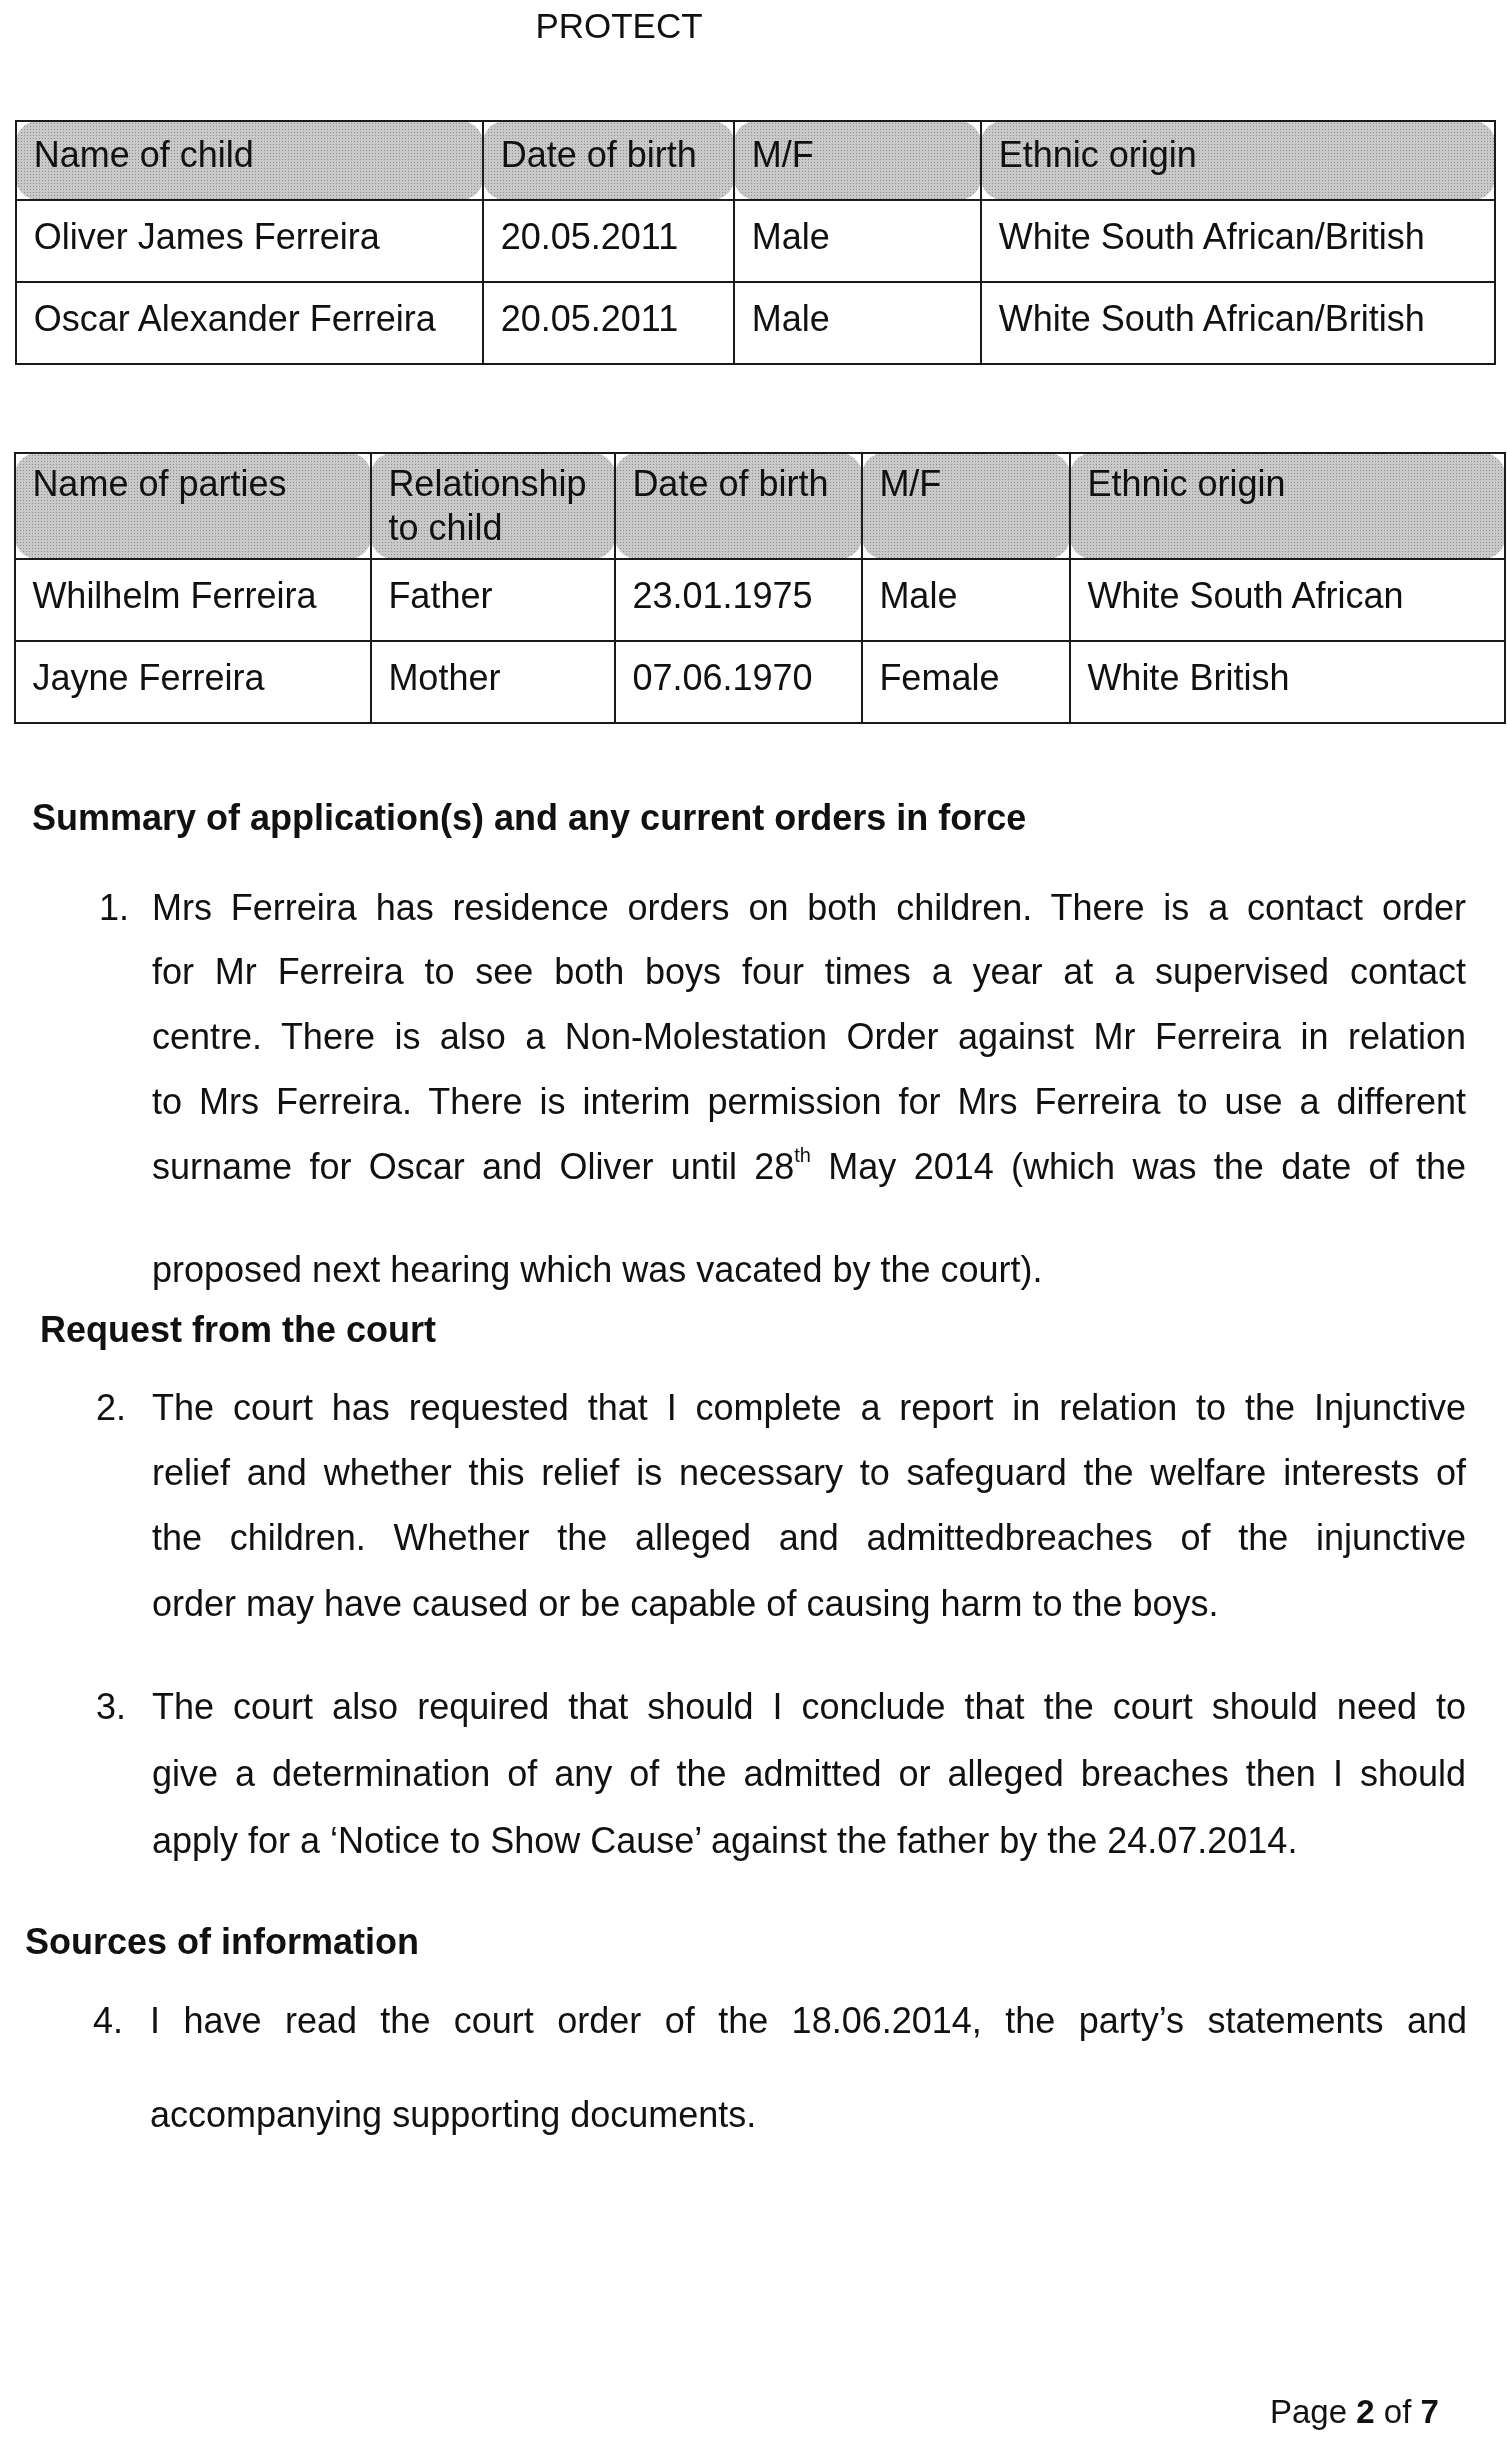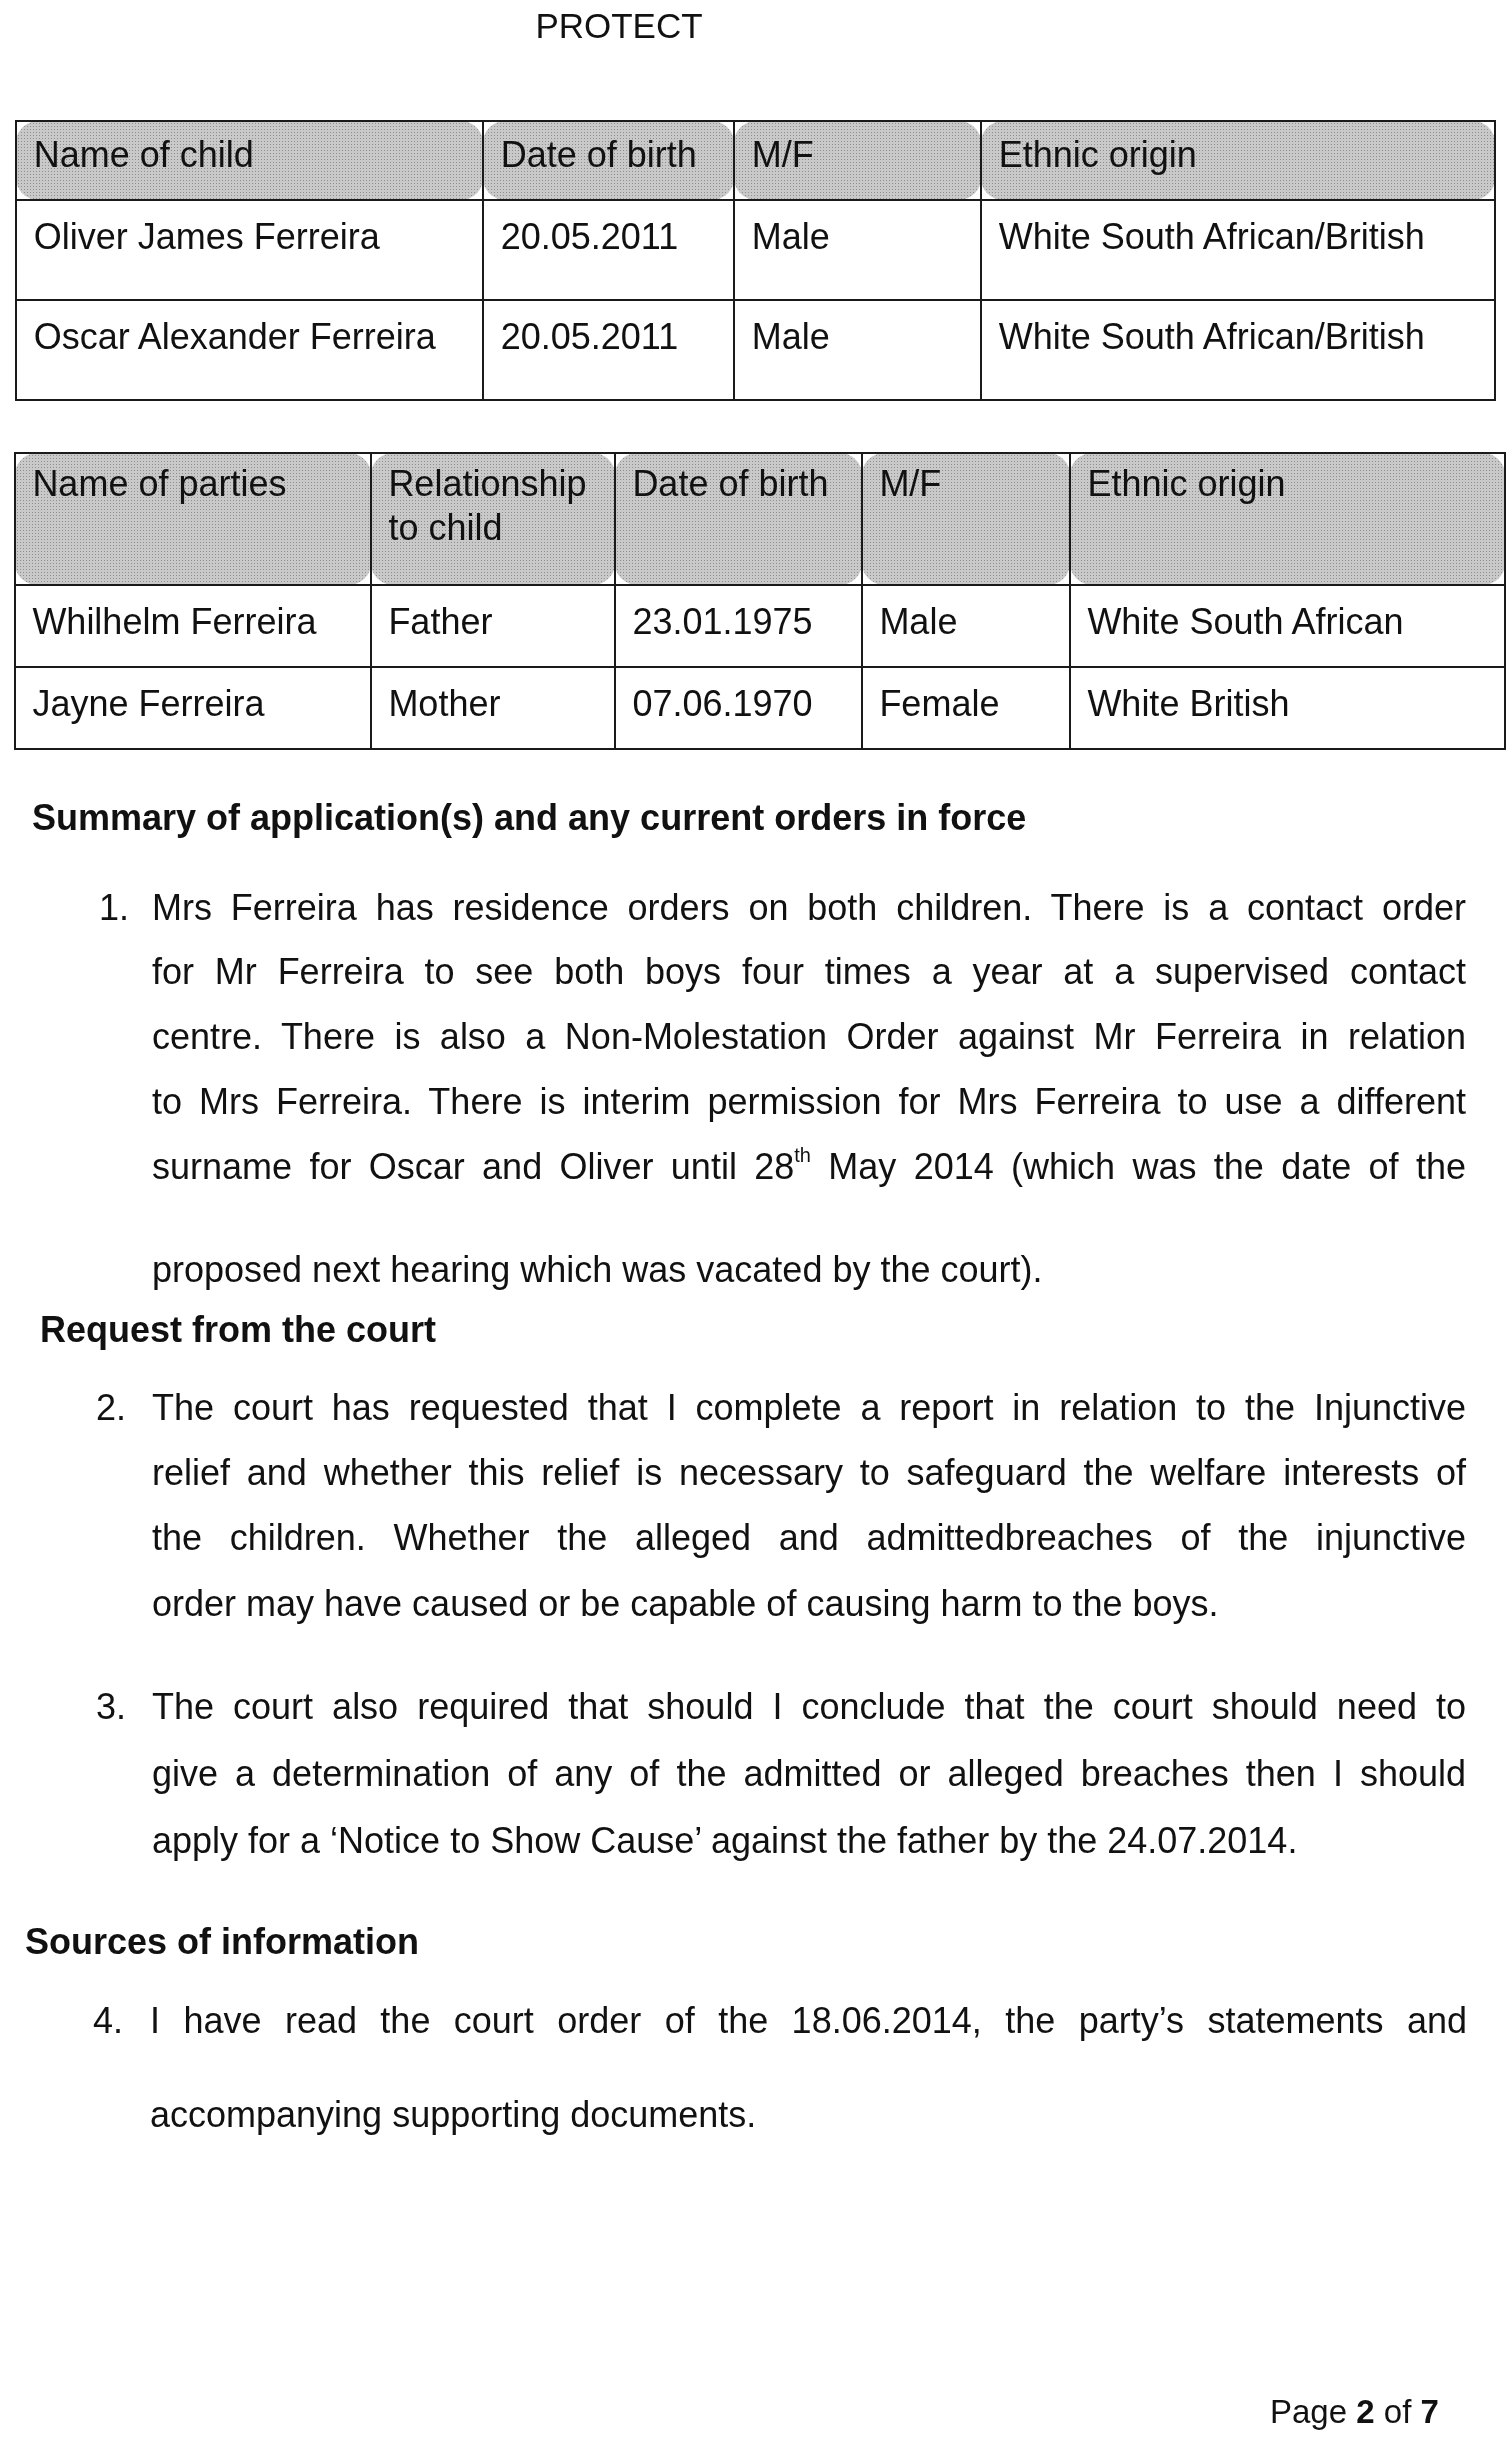--- a/index.html
+++ b/index.html
@@ -17,23 +17,23 @@
     white-space: nowrap; overflow: hidden;
   }
   table.grid th {
     background-color: #c9c9c9;
     background-image: radial-gradient(#8e8e8e 0.7px, transparent 0.8px);
     background-size: 3px 3px;
     border-radius: 22px;
   }
   #t1 { left: 15px; top: 120px; width: 1478px; }
   #t1 th { height: 79px; padding-top: 10.6px; box-sizing: border-box; }
-  #t1 td { height: 100px; padding-top: 13.7px; box-sizing: border-box; }
+  #t1 td { height: 82px; padding-top: 13.7px; box-sizing: border-box; }
   #t2 { left: 13.7px; top: 452px; width: 1490px; }
-  #t2 th { height: 132px; padding-top: 7.6px; box-sizing: border-box; white-space: normal; line-height: 44px; }
+  #t2 th { height: 106px; padding-top: 7.6px; box-sizing: border-box; white-space: normal; line-height: 44px; }
   #t2 td { height: 82px; padding-top: 13.7px; box-sizing: border-box; }
 
   .heading { font-weight: bold; font-size: 36px; line-height: 43px; white-space: nowrap; }
   .num { font-size: 36px; line-height: 43px; }
   .line {
     font-size: 36px; line-height: 43px; white-space: nowrap;
     text-align: justify; text-align-last: justify; width: 1314px; left: 152px;
   }
   .line.last { text-align-last: left; }
   sup { font-size: 20px; line-height: 0; vertical-align: 16.7px; }

